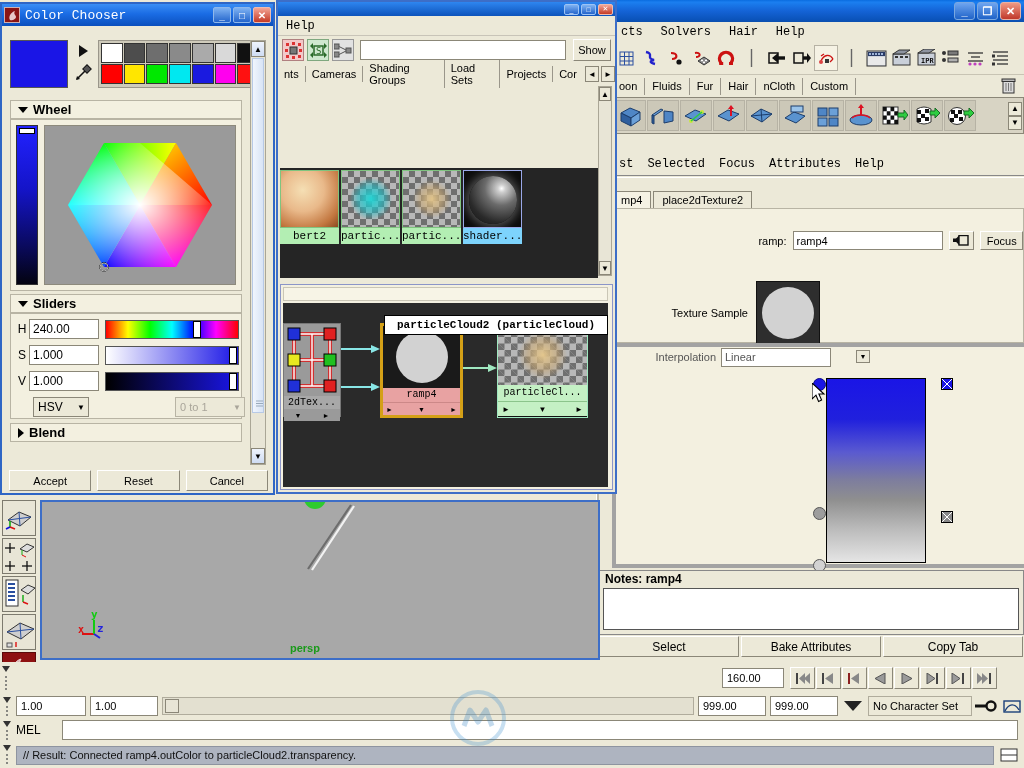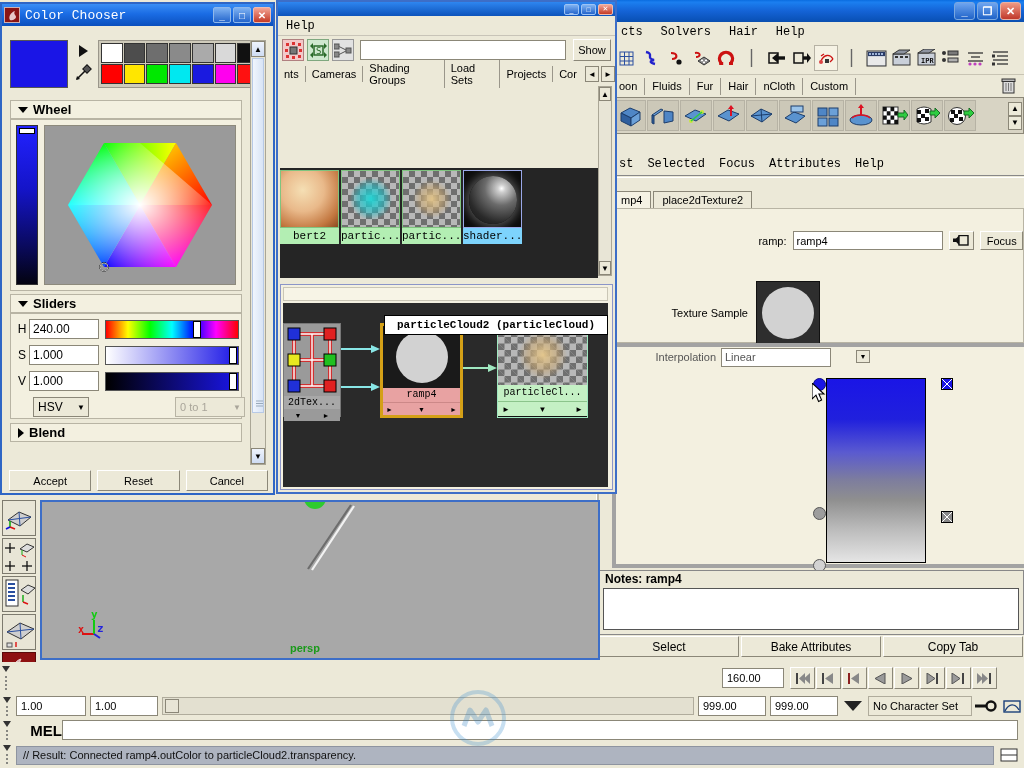--- a/index.html
+++ b/index.html
@@ -709,21 +709,21 @@
 
   <div id="melbar" class="abs">
     <svg style="margin:0 3px;" width="10" height="22">
       <polygon points="0,2 8,2 4,8" fill="#333"></polygon>
       <g fill="#666">
           <circle cx="4" cy="12" r="1"></circle>
           <circle cx="4" cy="16" r="1"></circle>
           <circle cx="4" cy="20" r="1"></circle>
         </g>
       </svg>
-    <span style="width:46px;text-align:right;font-weight:bold;font-size:15px;">MEL</span>
+    <span style="width:46px;text-align:left;font-weight:normal;font-size:12px;">MEL</span>
     <input class="rfield" style="flex: 1 1 0%; margin-right: 6px; background: rgb(255, 255, 255);" value="">
   </div>
 
   <div id="statusbar" class="abs">
     <svg style="margin:0 3px;" width="10" height="24">
       <polygon points="0,2 8,2 4,8" fill="#333"></polygon>
       <g fill="#666">
           <circle cx="4" cy="12" r="1"></circle>
           <circle cx="4" cy="16" r="1"></circle>
           <circle cx="4" cy="20" r="1"></circle>

